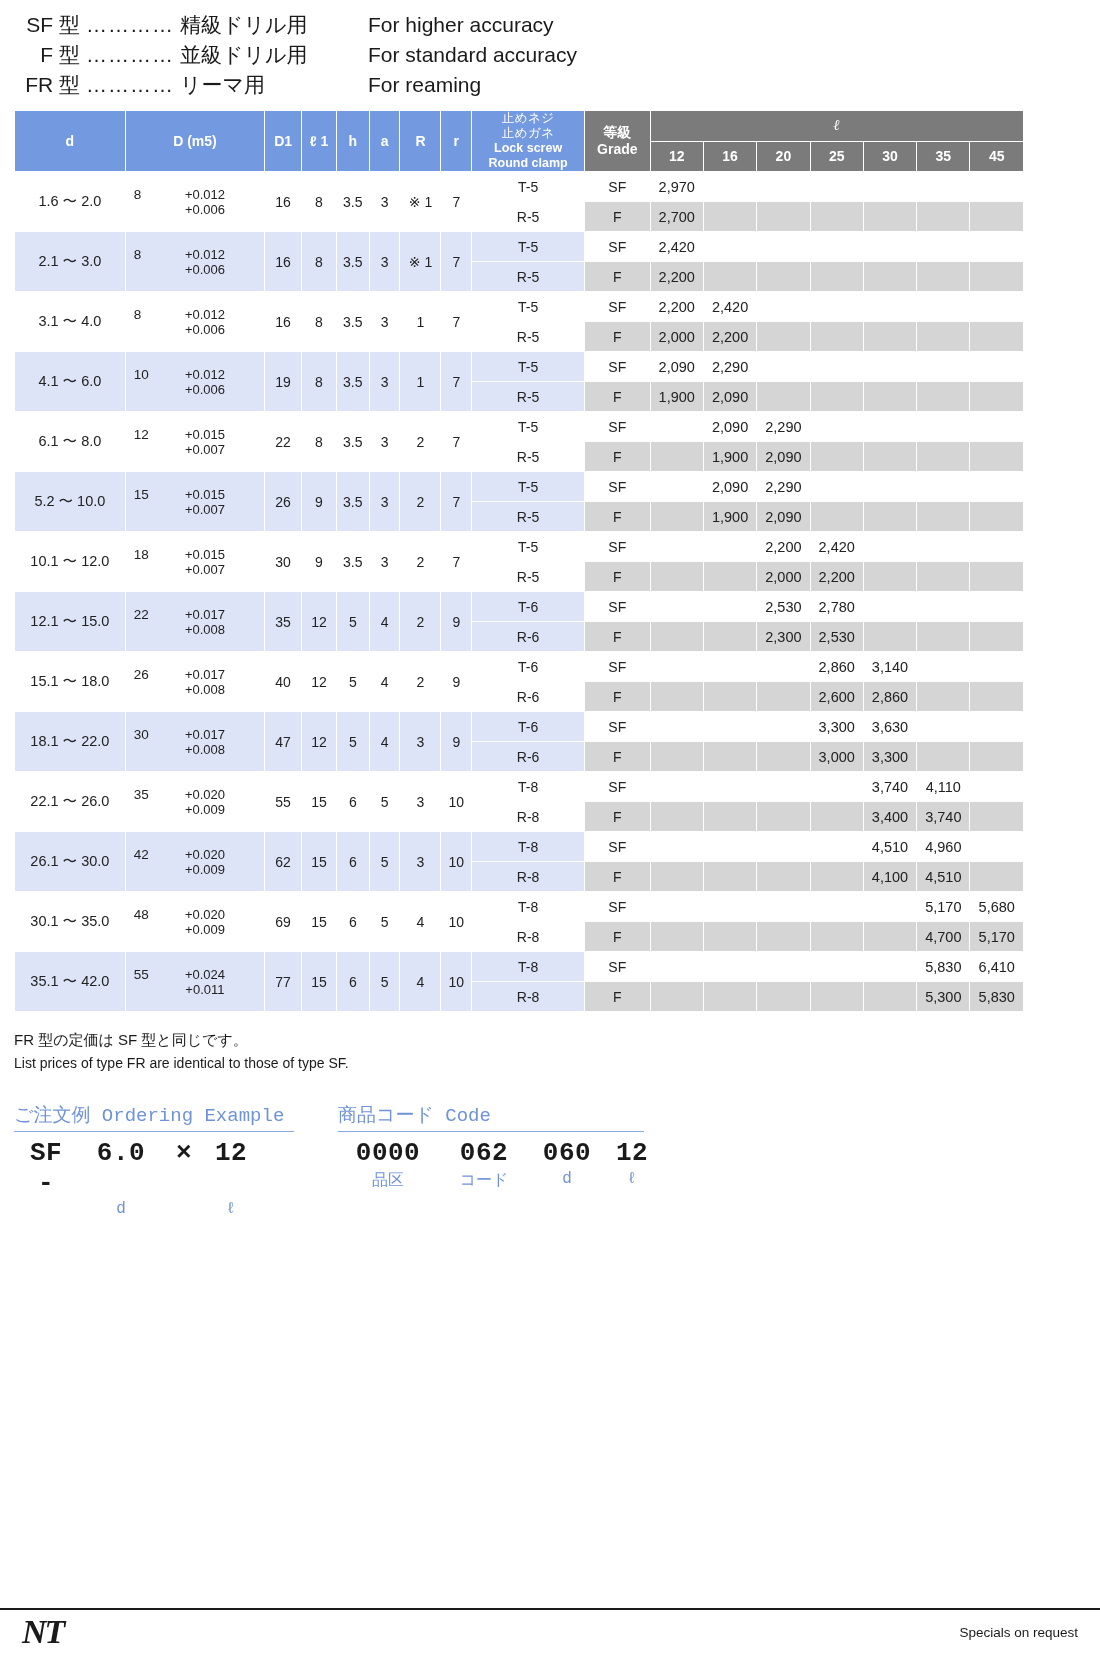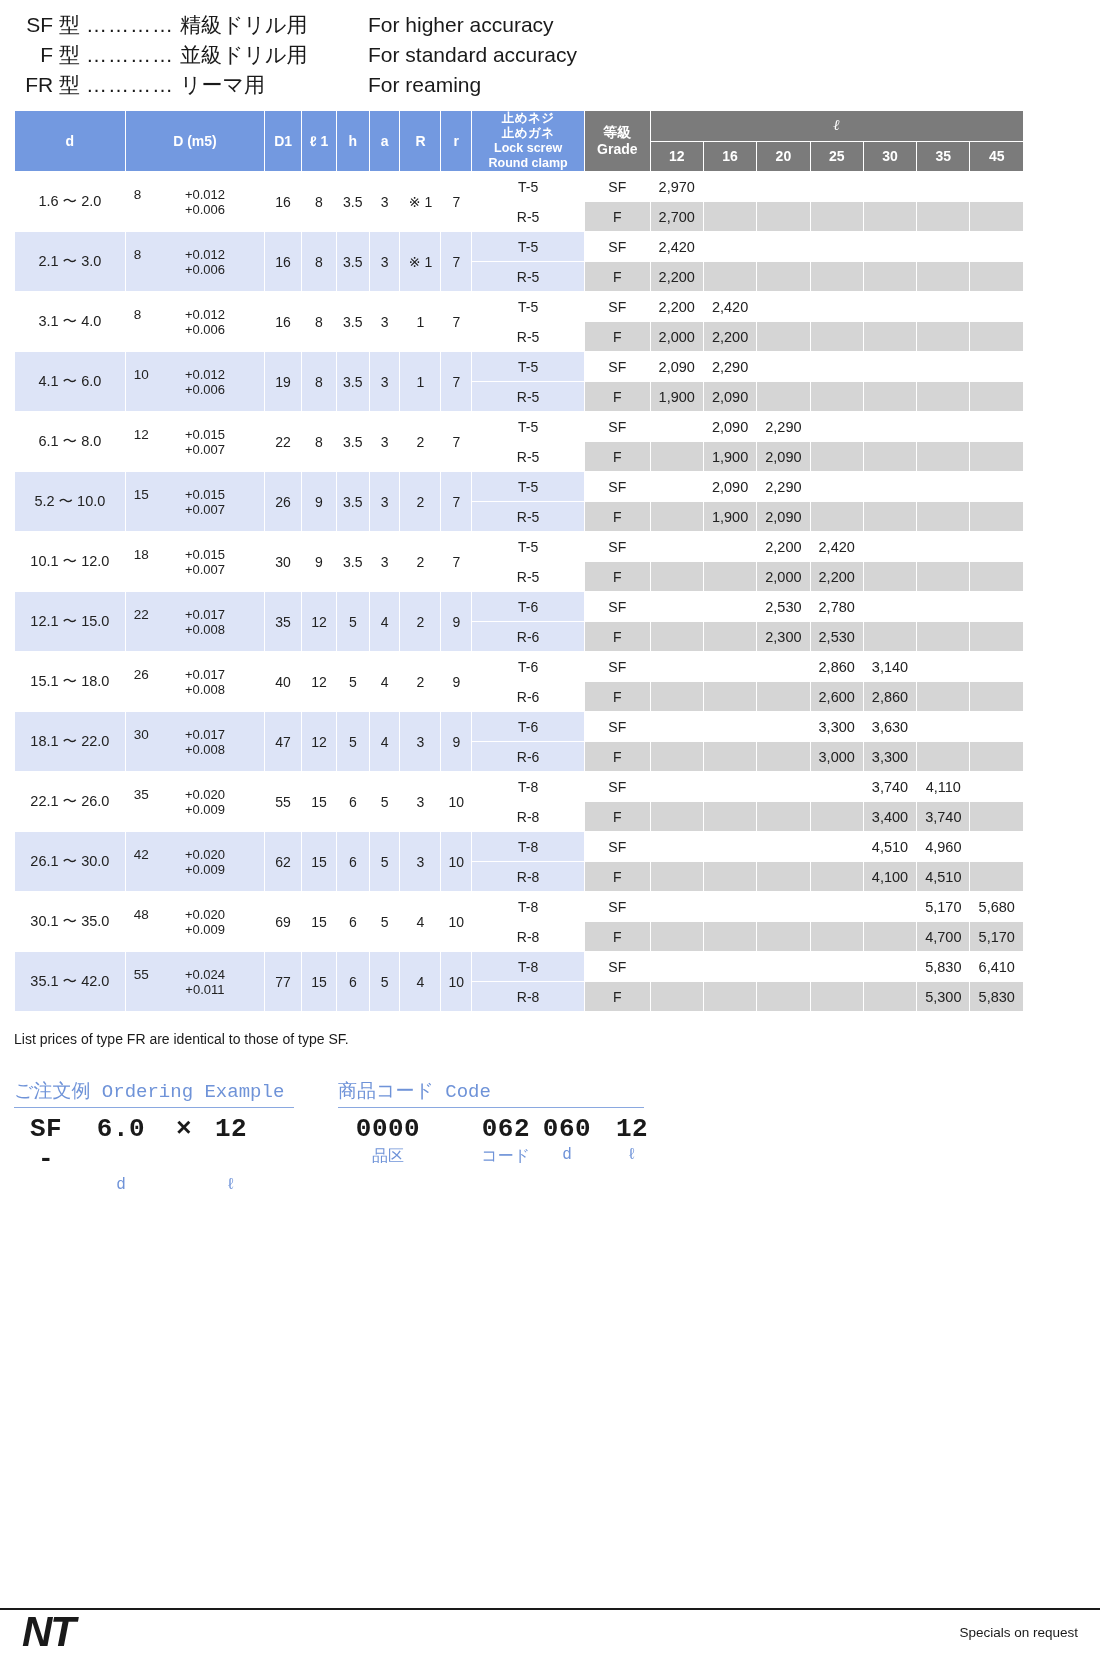--- a/index.html
+++ b/index.html
@@ -51,21 +51,21 @@
     height: 30px;
   }
   th.bluehead { background: #7399e0; }
   th.greyhead { background: #7b7b7b; }
   th.l-title  { background: #7b7b7b; font-size: 15px; font-style: italic; font-family: "Liberation Serif", serif; }
   th.lock {
     font-size: 12.5px;
     line-height: 15px;
     padding: 2px 2px;
   }
-  th.lock .jp { font-weight: bold; letter-spacing: 0.5px; }
+  th.lock .jp { font-weight: normal; letter-spacing: 0.5px; }
   th.grade { font-size: 14px; line-height: 17px; }
 
   
   tbody td {
     border: 1px solid #aabbe0;
     height: 30px;
     font-size: 14px;
     color: #222;
   }
   tbody tr.rowA td.spec-cell { background: #ffffff; }
@@ -134,39 +134,39 @@
   }
 
   
   .oe-w1 { width: 64px; text-align: center; }
   .oe-w2 { width: 86px; text-align: center; }
   .oe-w3 { width: 40px; text-align: center; }
   .oe-w4 { width: 54px; text-align: center; }
 
   
   .cd-w1 { width: 100px; text-align: center; }
-  .cd-w2 { width: 92px; text-align: right; }
+  .cd-w2 { width: 92px; text-align: center; }
   .cd-w3 { width: 74px; text-align: center; }
   .cd-w4 { width: 56px; text-align: center; }
 
   
   .footer {
     position: absolute;
     left: 0; right: 0; bottom: 0;
     height: 46px;
     background: #ffffff;
     border-top: 2px solid #1a1a1a;
     display: flex;
     align-items: center;
     padding: 0 22px;
   }
   .footer-left  { font-size: 13.5px; font-weight: bold; flex: 1; }
   .footer-mid   { flex: 0 0 auto; }
   .footer-right { font-size: 13.5px; flex: 1; text-align: right; }
-  .nt-logo { font-family: Liberation Sans, sans-serif; font-style: italic; font-weight: bold; font-size: 42px; letter-spacing: -2px; }
+  .nt-logo { font-family: Liberation Serif, serif; font-style: italic; font-weight: bold; font-size: 34px; letter-spacing: -2px; }
 </style>
 </head>
 <body>
 
 <div class="legend">
   <div class="legend-row">
     <span class="lg-type">SF 型</span>
     <span class="lg-dots">…………</span>
     <span class="lg-jp">精級ドリル用</span>
     <span class="lg-en">For higher accuracy</span>
@@ -769,20 +769,21 @@
           <td class="price"></td>
           <td class="price"></td>
           <td class="price">5,300</td>
           <td class="price">5,830</td>
         </tr>
       </tbody>
   </table>
 </div>
 
 <div class="notes">
+  <div class="note-jp">FR 型の定価は SF 型と同じです。</div>
   <div class="note-en">List prices of type FR are identical to those of type SF.</div>
 </div>
 
 <div class="order-area">
 
   <div class="order-block">
     <div class="ob-title">ご注文例 Ordering Example</div>
     <div class="ob-rule" style="width:280px"></div>
     <div class="ob-code">
       <span class="oe-w1">SF -</span>

